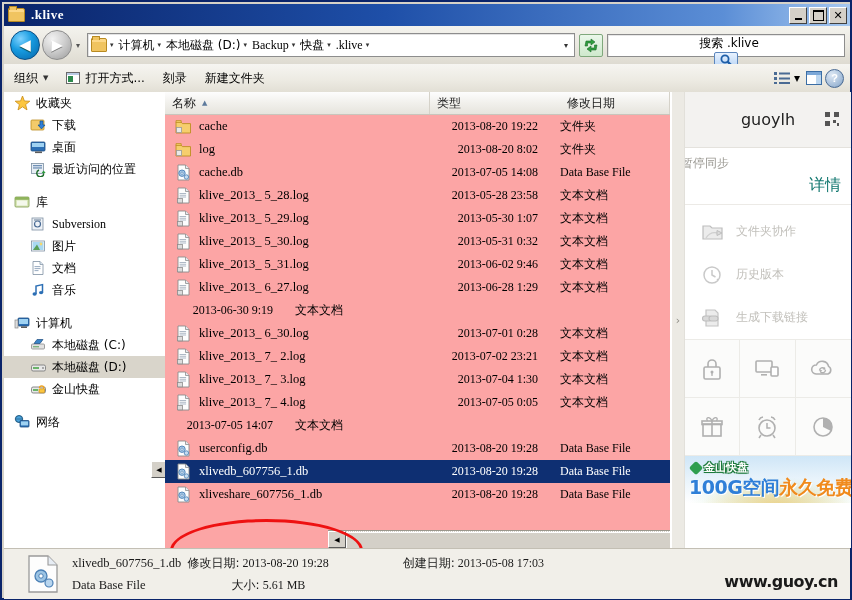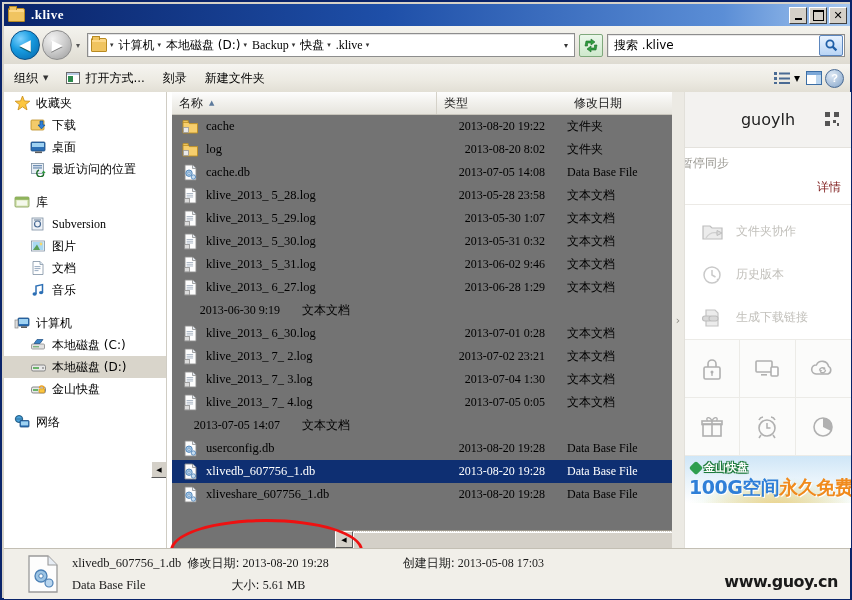--- a/index.html
+++ b/index.html
@@ -95,20 +95,21 @@
   .refreshbtn{
     width:22px;height:21px;margin-right:4px;
     background:linear-gradient(to bottom,#eaf7ea,#cfe9cd);
     border:1px solid #7fa87c;border-radius:2px;
     display:flex;align-items:center;justify-content:center;
   }
   .searchbox{
     width:236px;height:21px;margin-right:5px;background:#fff;
     border:1px solid #8d8d8d;display:flex;align-items:center;
     box-shadow:inset 1px 1px 0 #e8e8e8;
+    flex-direction:column;
   }
   .searchtxt{
     flex:1;font-size:12px;color:#000;padding-left:6px;
     font-family:"DejaVu Sans",sans-serif;
   }
   .searchbtn{
     width:22px;height:19px;margin-right:1px;
     background:linear-gradient(to bottom,#e8f2ff,#b9d5f5);
     border:1px solid #5c86bd;border-radius:2px;
     display:flex;align-items:center;justify-content:center;
@@ -165,21 +166,21 @@
   .sb-ico{width:17px;height:16px;margin-right:5px;position:relative;flex:none;}
   .sb-label{white-space:nowrap;}
   .sb-gap{height:11px;}
   .sb-scroll-btn{
     position:absolute;left:147px;top:369px;width:14px;height:15px;
     background:#d4d0c8;border:1px solid;border-color:#fff #5a5a5a #5a5a5a #fff;
     display:flex;align-items:center;justify-content:center;font-size:7px;color:#000;
   }
   
   .filelist{
-    position:absolute;left:168px;top:0;width:505px;height:456px;background:#737373;
+    position:absolute;left:161px;top:0;width:505px;height:456px;background:#fca5a5;
     overflow:hidden;
   }
   .colhead{
     display:flex;height:22px;
     background:linear-gradient(to bottom,#fdfdfd 0%,#f1f0ec 50%,#e6e4dd 100%);
     border-bottom:1px solid #c8c5bc;
   }
   .ch{
     font-size:12px;color:#1a1a1a;display:flex;align-items:center;padding-left:7px;
     border-right:1px solid #d5d2c9;box-sizing:border-box;
@@ -244,21 +245,21 @@
       linear-gradient(#555,#555) 0 9px/5px 5px no-repeat,
       linear-gradient(#555,#555) 8px 8px/3px 3px no-repeat,
       linear-gradient(#555,#555) 12px 11px/2px 3px no-repeat;
   }
   .cloud-status{
     height:57px;border-bottom:1px solid #eceae6;position:relative;
     padding:7px 4px 0 0;box-sizing:border-box;
   }
   .status-line{font-size:12px;color:#9a9892;padding-left:0;margin-left:-4px;}
   .detail-link{
-    position:absolute;right:10px;bottom:8px;font-size:12px;color:#7f1d1d;
+    position:absolute;right:10px;bottom:8px;font-size:16px;color:#0f766e;
   }
   .cloud-actions{padding-top:5px;}
   .ca{
     display:flex;align-items:center;height:43px;padding-left:16px;
     font-size:12px;color:#c2c0bb;gap:11px;
   }
   .ca-ico{width:24px;height:22px;flex:none;position:relative;}
   .grid{display:flex;flex-wrap:wrap;border-top:1px solid #ecebe7;}
   .gcell{
     width:55.33px;height:58px;box-sizing:border-box;

